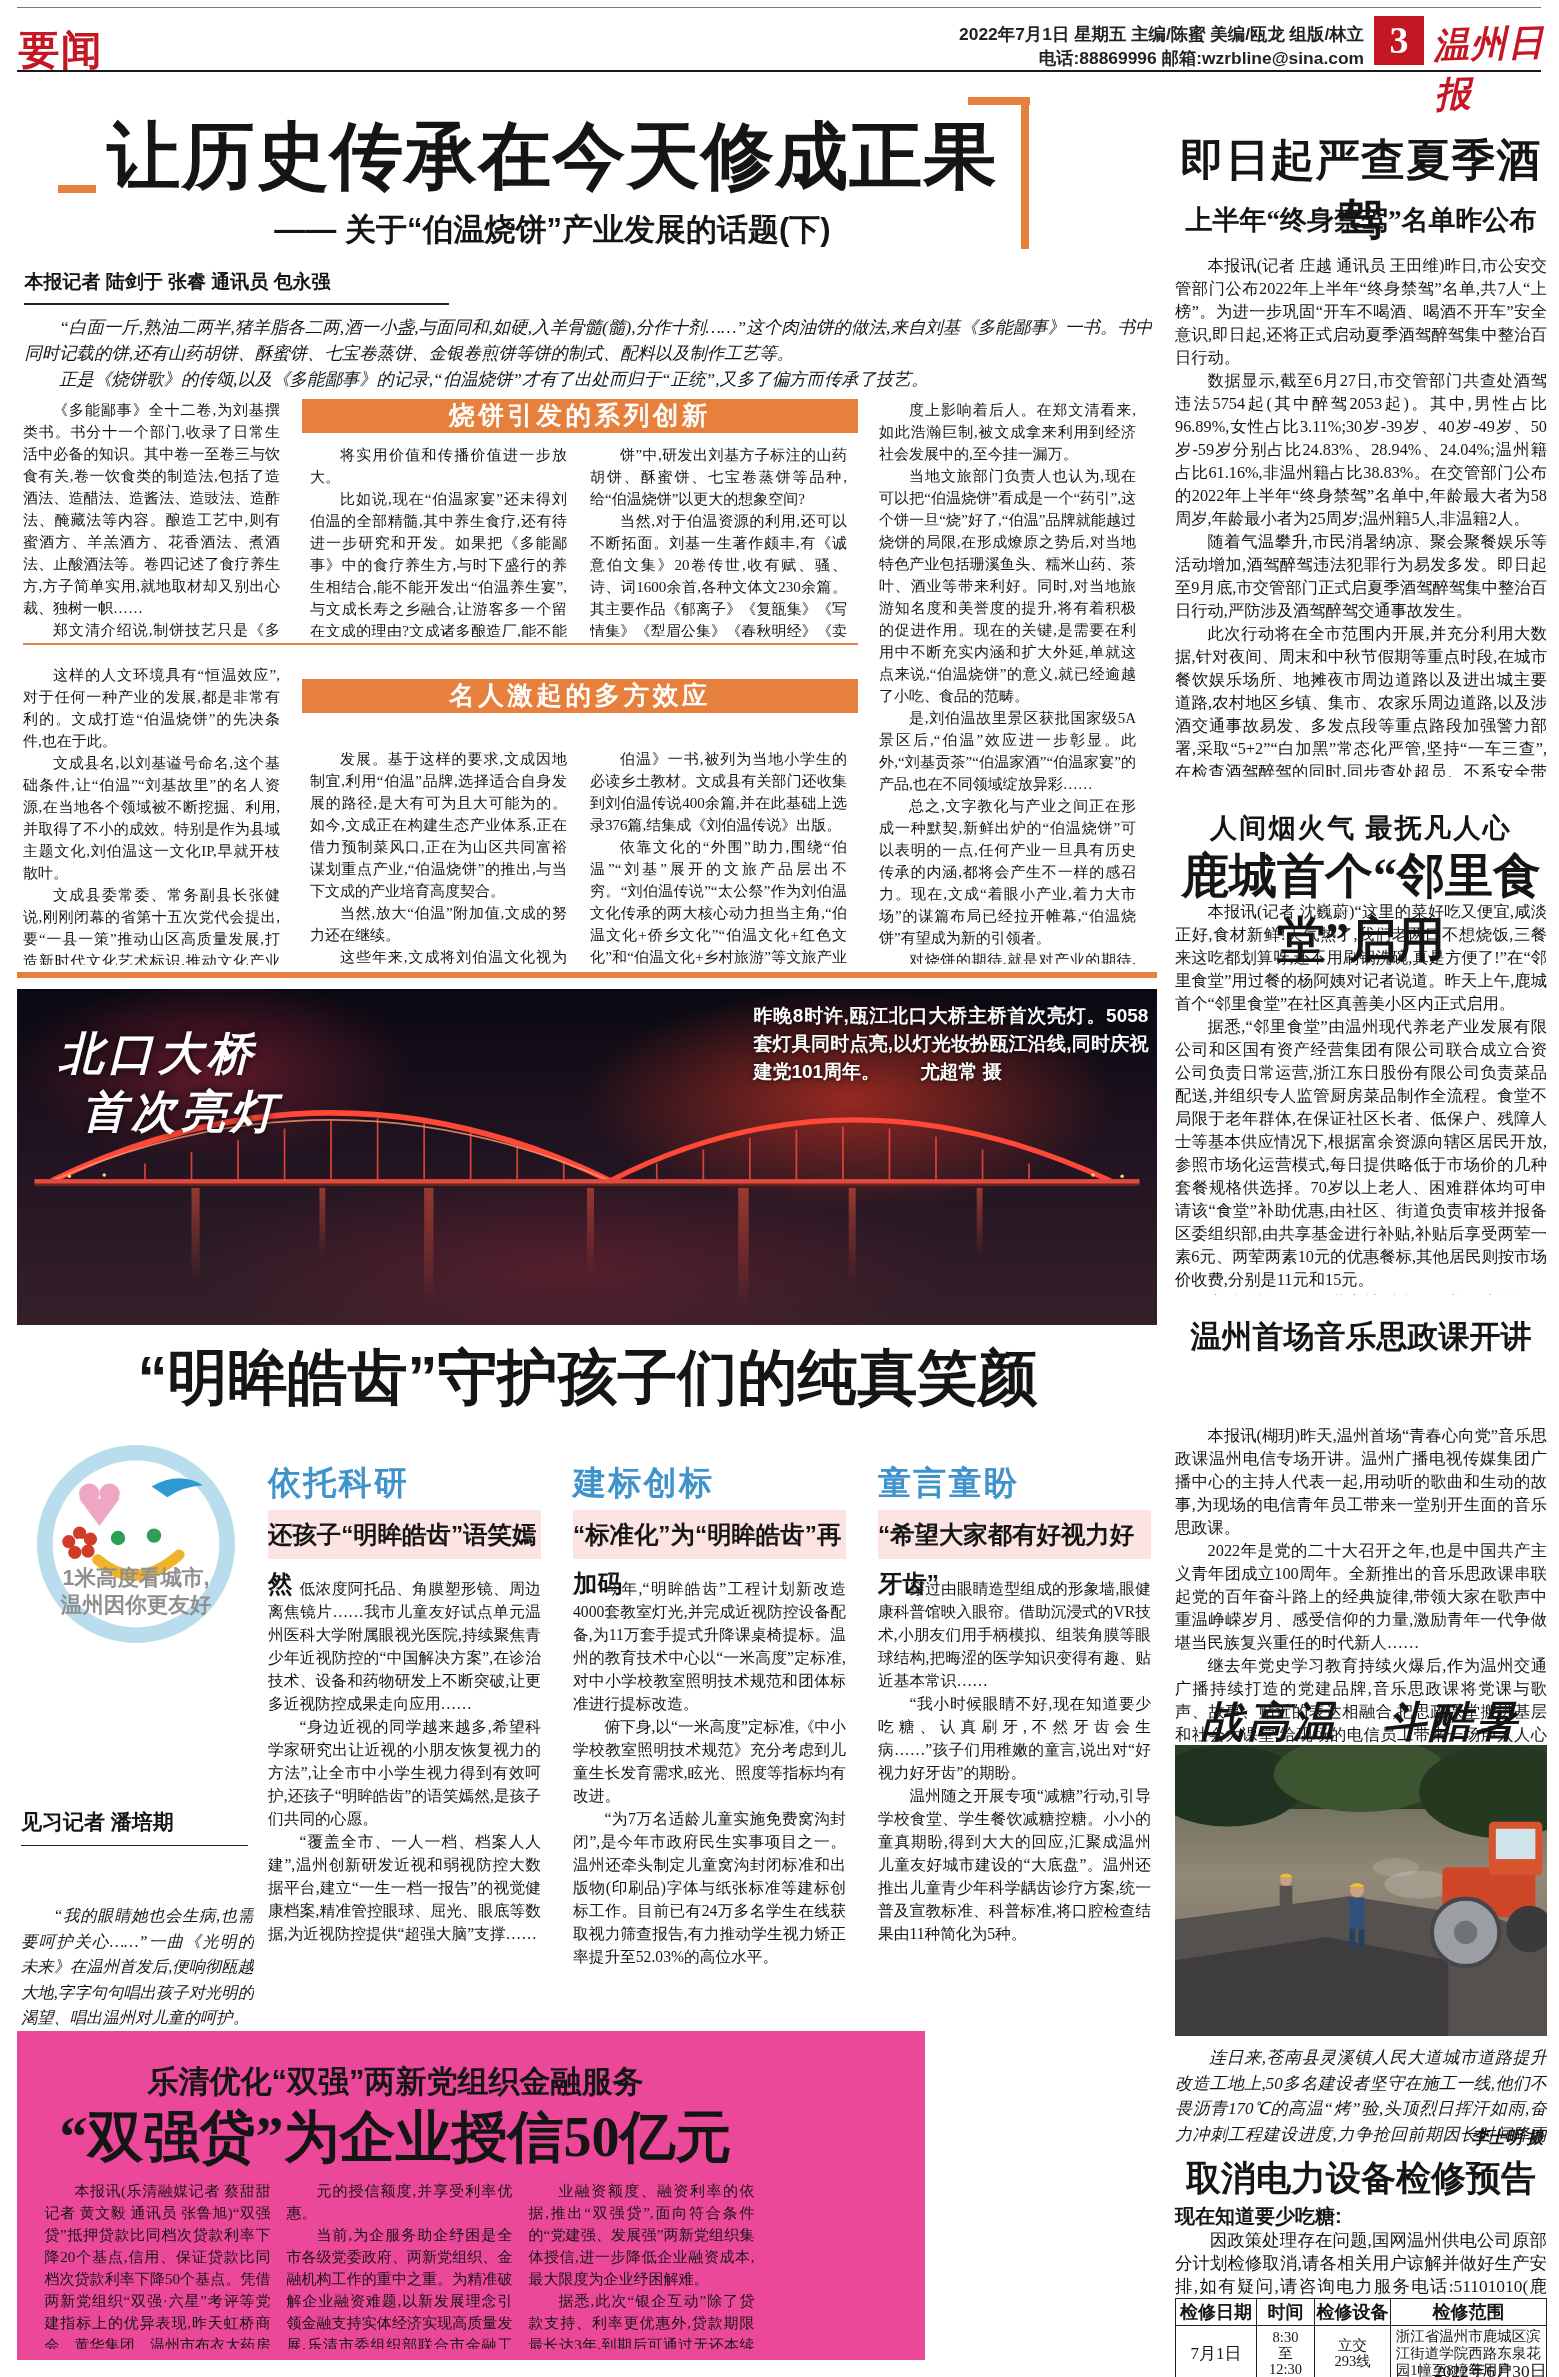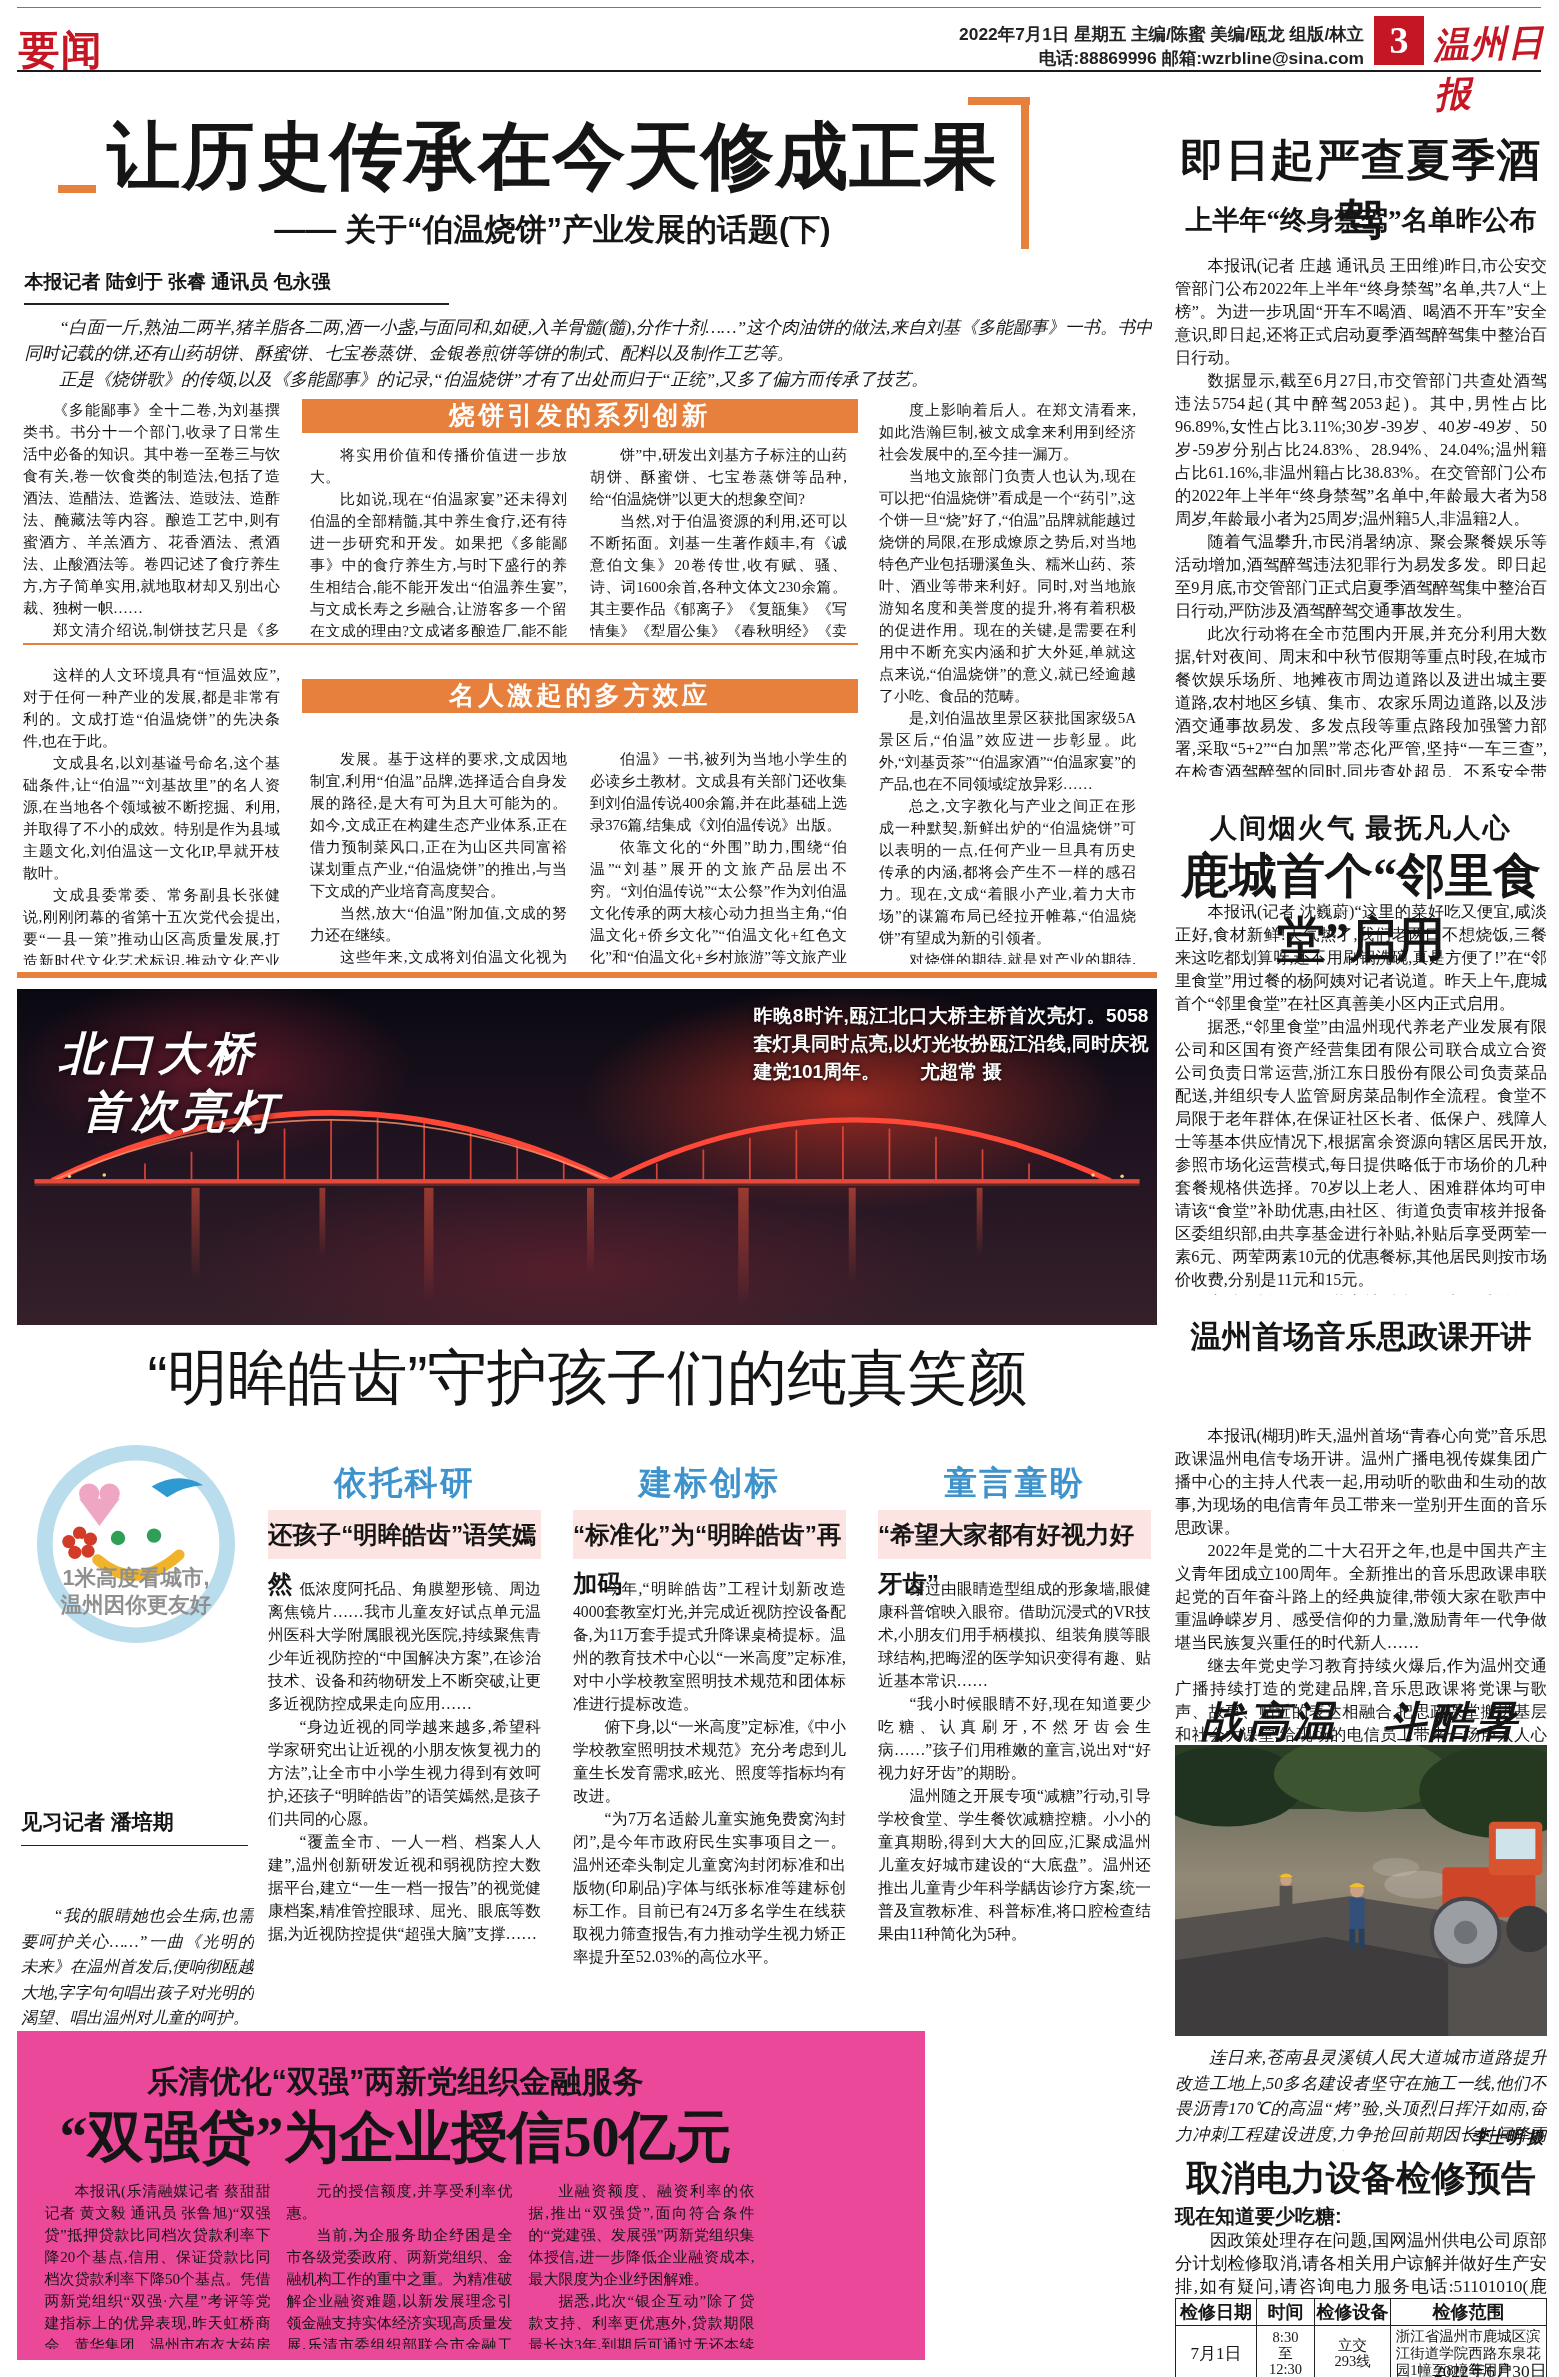--- a/index.html
+++ b/index.html
@@ -11,21 +11,21 @@
   .rule{background:#1a1a1a;}
   .orange-bg{background:#e8803d;}
   .center{text-align:center;}
   .jus p, p.para{margin:0;text-indent:2em;text-align:justify;}
   .bodytxt{font-size:15px;line-height:22px;overflow:hidden;}
   .railtxt{font-size:16.3px;line-height:23px;overflow:hidden;}
   .kaiti{font-style:italic;font-family:"Liberation Serif",serif;}
   .clip{overflow:hidden;}
   .sec-bar{color:#fff;font-weight:bold;font-size:25.6px;line-height:34px;text-align:center;letter-spacing:3.5px;}
   .pinkband{background:#fbe4e2;text-align:left;font-weight:900;}
-  .bluelabel{color:#3f93cc;font-weight:900;text-align:center;letter-spacing:2.3px;}
+  .bluelabel{color:#3f93cc;font-weight:900;text-align:left;letter-spacing:2.3px;}
   .phcap{color:#fff;}
   table.notice{border-collapse:collapse;width:100%;height:100%;table-layout:fixed;}
   table.notice th,table.notice td{border:1.2px solid #222;font-size:17px;text-align:center;vertical-align:middle;padding:1.2px;white-space:pre-line;}
   table.notice th{font-family:Liberation Serif, serif;font-weight:bold;font-size:18px;}
 </style>
 </head>
 <body>
 
 <div class="abs rule" style="left:17.4px;top:7px;width:1524px;height:1.2px;background:#777;"></div>
 <div class="abs sans red" style="left:18.6px;top:23px;font-size:41px;font-weight:900;letter-spacing:1.2px;">要闻</div>
@@ -158,21 +158,21 @@
       </g>
   </svg>
   <div class="abs phcap serif" style="left:41px;top:35px;font-size:45px;font-weight:900;font-style:italic;letter-spacing:4.7px;text-shadow:0 0 8.1px rgba(0,0,0,.8);">北口大桥</div>
   <div class="abs phcap serif" style="left:64px;top:93px;font-size:45px;font-weight:900;font-style:italic;letter-spacing:4.7px;text-shadow:0 0 8.1px rgba(0,0,0,.8);">首次亮灯</div>
   <div class="abs phcap sans" style="left:736px;top:12.8px;width:395px;font-size:19px;line-height:28px;font-weight:bold;text-align:justify;text-shadow:0 0 5.8px rgba(0,0,0,.9);">
     <span>昨晚8时许,瓯江北口大桥主桥首次亮灯。5058套灯具同时点亮,以灯光妆扮瓯江沿线,同时庆祝建党101周年。</span>
     <span style="margin-left:35px;">尤超常 摄</span>
   </div>
 </div>
 
-<div class="abs sans center" style="left:17.4px;top:1338px;width:1140px;font-size:60px;font-weight:400;">“明眸皓齿”守护孩子们的纯真笑颜</div>
+<div class="abs sans center" style="left:17.4px;top:1338px;width:1140px;font-size:60px;font-weight:700;">“明眸皓齿”守护孩子们的纯真笑颜</div>
 
 <div class="abs" style="left:28px;top:1436px;width:216px;height:216px;">
   <svg width="216" height="216" viewBox="0 0 360 360">
     <circle cx="180" cy="180" r="152" fill="#ffffff" stroke="#b9dded" stroke-width="26"></circle>
     <circle cx="102" cy="96" r="17" fill="#eea6c2"></circle>
       <circle cx="136" cy="96" r="17" fill="#eea6c2"></circle>
     <path d="M85 104 L153 104 L119 150 Z" fill="#eea6c2"></path>
     <path d="M206 84 Q 252 58 292 82 Q 258 84 232 102 Q 218 92 206 84 Z" fill="#2f9ad2"></path>
     <circle cx="150" cy="170" r="12" fill="#2f9e57"></circle>
       <circle cx="210" cy="166" r="12" fill="#2f9e57"></circle>

